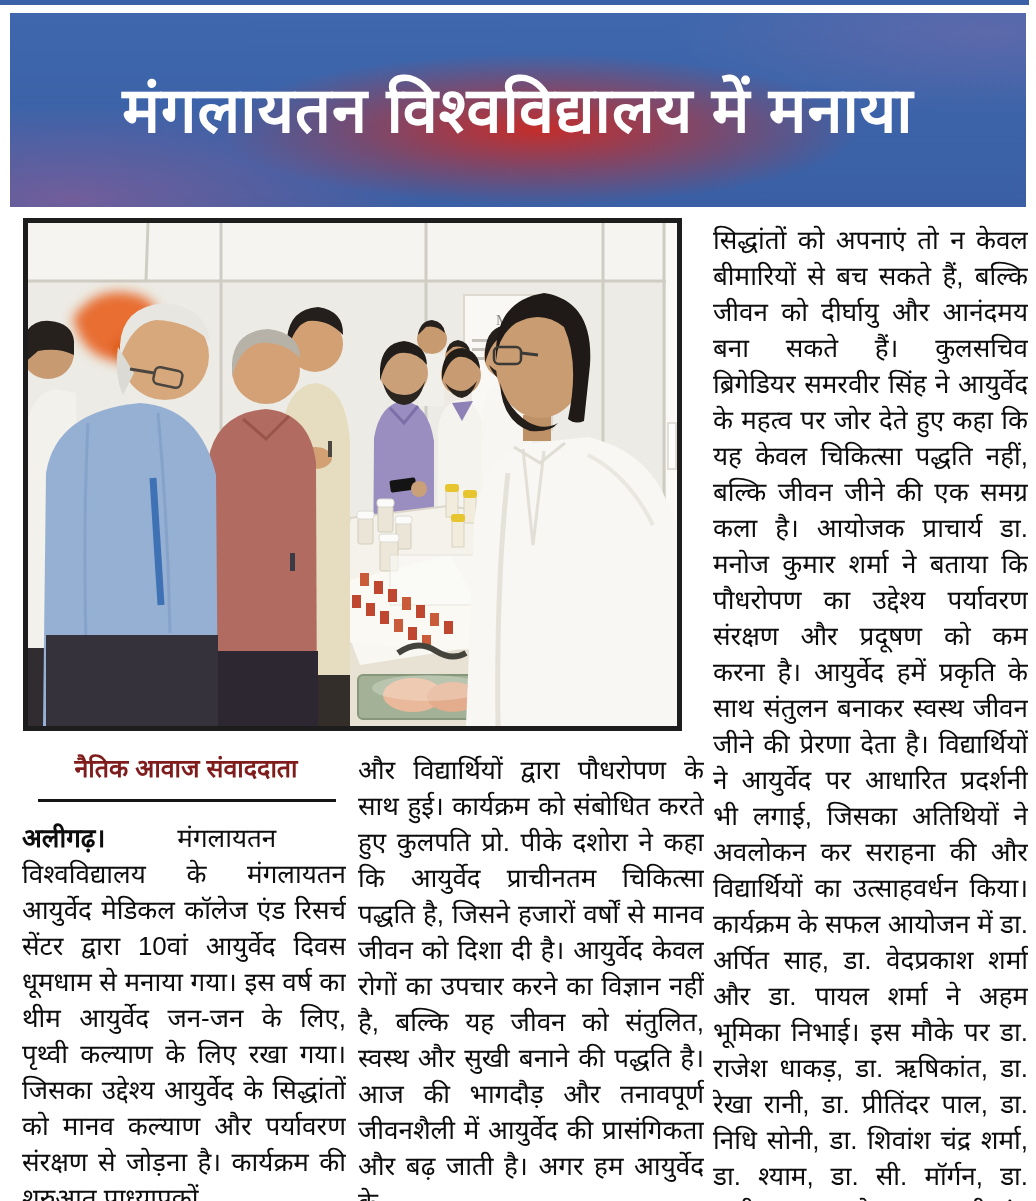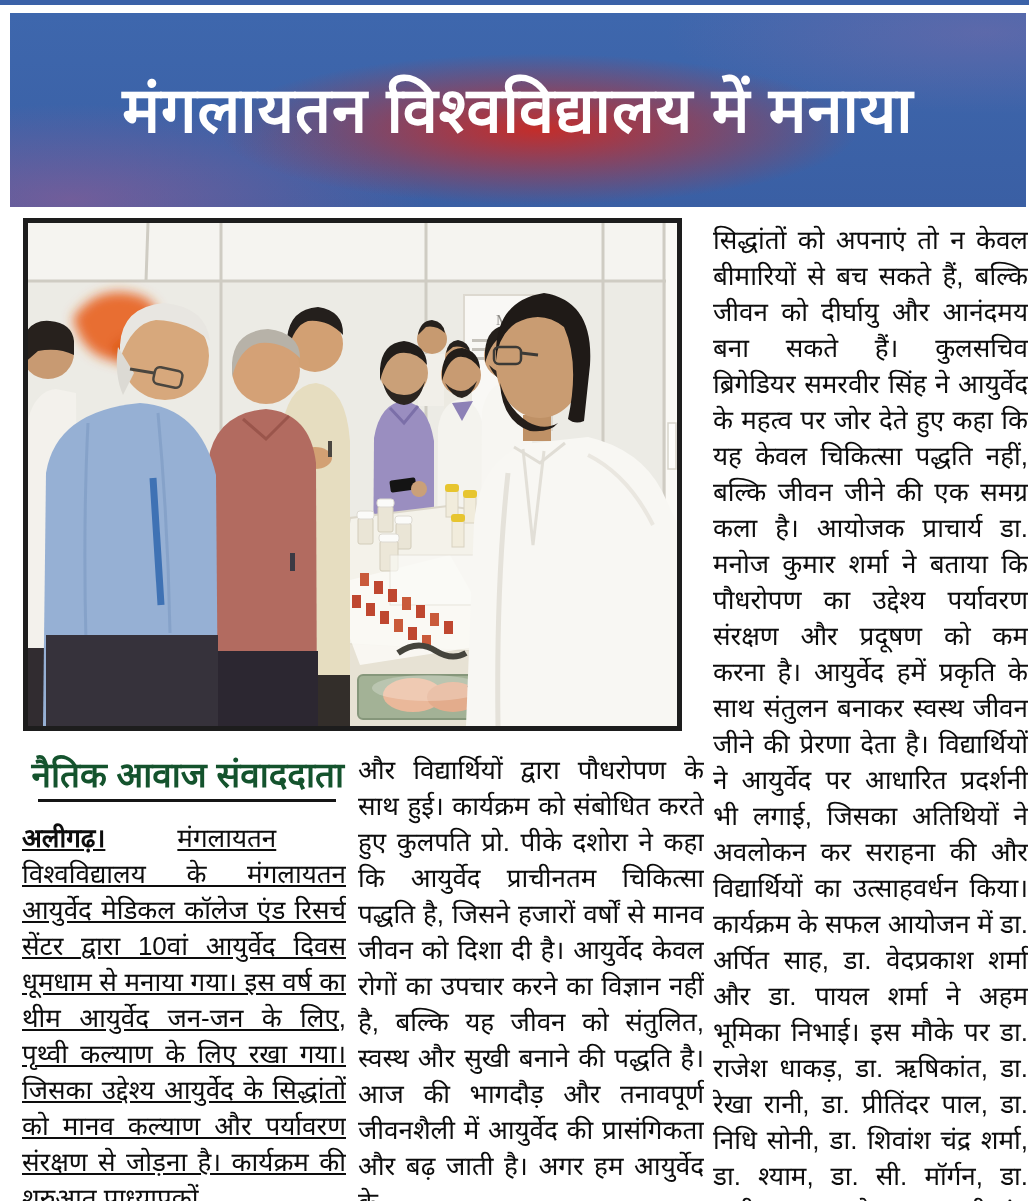--- a/index.html
+++ b/index.html
@@ -25,28 +25,28 @@
   }
   
   .photo-frame{
     position:absolute;left:23px;top:218px;width:659px;height:513px;
     border:5px solid #1d1d1d;box-sizing:border-box;background:#ecebe5;
   }
   .photo-frame svg{display:block;width:100%;height:100%;}
   
   .byline{
     position:absolute;left:28px;top:750px;width:316px;
-    font-size:35px;font-weight:700;text-align:right;color:#14532d;
+    font-size:25px;font-weight:700;text-align:center;color:#7f1d1d;
   }
   .byline-rule{position:absolute;left:38px;top:799px;width:298px;height:3px;background:#151515;}
   
   .col{
     position:absolute;font-size:26px;line-height:36px;text-align:justify;color:#0d0d0d;
   }
-  .col1{left:22px;top:820px;width:324px;height:381px;overflow:hidden;text-decoration:underline;}
+  .col1{left:22px;top:820px;width:324px;height:381px;overflow:hidden;}
   .col2{left:358px;top:752px;width:346px;height:449px;overflow:hidden;}
   .col3{left:713px;top:222px;width:315px;height:979px;overflow:hidden;}
   .dateline{font-weight:700;margin-right:72px;}
 </style>
 </head>
 <body>
 
 <div id="page">
 
   <div class="top-strip"></div>

